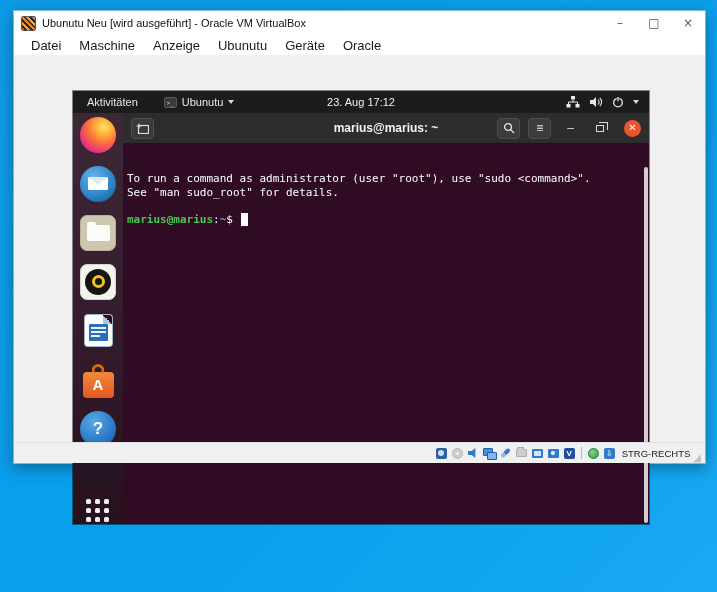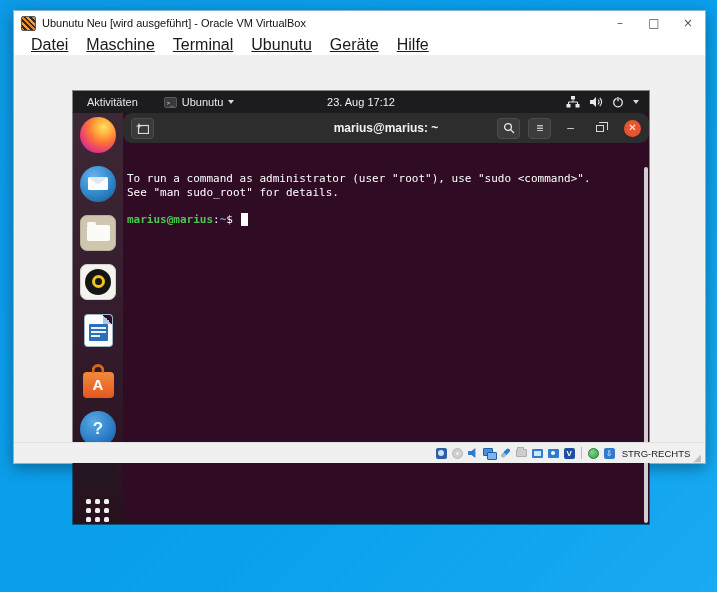--- a/index.html
+++ b/index.html
@@ -20,21 +20,21 @@
   .vbox-app-icon{
     width:15px; height:15px; border-radius:2px; margin-right:6px; flex:0 0 auto;
     background:repeating-linear-gradient(45deg,#f08028 0 2px,#2b2b2b 2px 4px,#f6a23c 4px 6px,#2b2b2b 6px 8px);
     border:1px solid #555;
   }
   .titlebar-text{ font-size:11px; color:#111; flex:1 1 auto; white-space:nowrap; overflow:hidden; }
   .win-controls{ display:flex; height:100%; }
   .win-btn{ width:34px; height:100%; display:flex; align-items:center; justify-content:center;
     font-size:12px; color:#555; font-family:"DejaVu Sans",sans-serif; }
   .menubar{ height:20px; background:#ffffff; display:flex; align-items:center; gap:0; padding-left:8px; }
-  .menu-item{ font-size:16px; color:#1a1a1a; padding:2px 9px;text-decoration:underline; }
+  .menu-item{ font-size:13px; color:#1a1a1a; padding:2px 9px; }
 
   
   .statusbar{
     position:absolute; left:0; right:0; bottom:0; height:21px;
     background:#f0f0f0; border-top:1px solid #e0e0e0;
     display:flex; align-items:center; justify-content:flex-end; gap:3px; padding-right:3px;
   }
   .sicon{ width:13px; height:13px; position:relative; display:flex; align-items:center; justify-content:center; }
   .ic-hdd{ width:11px;height:11px;background:#2b5fa6;border-radius:2px;display:flex;align-items:center;justify-content:center; }
   .ic-hdd::after{ content:""; width:6px;height:6px;border-radius:50%;background:#cfe0f5; }
@@ -110,21 +110,21 @@
        display:flex;align-items:center;justify-content:center;color:#fff;font-weight:bold;font-size:15px; }
   .help{ width:36px;height:36px;border-radius:50%;
        background:radial-gradient(circle at 38% 30%,#58a9e6 0%,#2d7ec7 55%,#17589c 100%);
        display:flex;align-items:center;justify-content:center;color:#fff;font-weight:bold;font-size:17px; }
   .dark-tile{ width:36px;height:26px;border-radius:5px;background:#241522;border-top:1px solid #3a2838; }
   .appgrid{ width:24px;height:24px;display:grid;grid-template-columns:repeat(3,5px);grid-template-rows:repeat(3,5px);gap:4px;margin-top:2px; }
   .appgrid span{ width:5px;height:5px;background:#efefef;border-radius:1.5px; }
 
   
   .terminal{ position:absolute; left:50px; top:22px; right:0; bottom:0; display:flex; flex-direction:column; }
-  .term-header{ height:30px; background:#2d2d2d; display:flex; align-items:center; padding:0 8px; position:relative; flex:0 0 auto;border-radius:9px; }
+  .term-header{ height:30px; background:#2d2d2d; display:flex; align-items:center; padding:0 8px; position:relative; flex:0 0 auto; }
   .newtab-btn{ width:23px;height:21px;background:#3a3a3a;border:1px solid #4d4d4d;border-radius:4px;
        display:flex;align-items:center;justify-content:center; }
   .term-title{ position:absolute;left:50%;transform:translateX(-50%);color:#f2f2f2;font-size:12px;font-weight:bold;white-space:nowrap; }
   .term-header-right{ margin-left:auto; display:flex; align-items:center; gap:8px; }
   .hdr-btn{ width:23px;height:21px;background:#3c3c3c;border:1px solid #4d4d4d;border-radius:4px;
        display:flex;align-items:center;justify-content:center;color:#e8e8e8; }
   .min-glyph{ color:#d8d8d8;font-size:12px;margin:0 6px 0 8px; }
   .restore-glyph{ width:8px;height:7px;border:1.5px solid #d8d8d8;position:relative;margin:0 8px; }
   .restore-glyph::before{ content:"";position:absolute;left:2px;top:-4px;width:8px;height:7px;border:1.5px solid #d8d8d8;border-left:none;border-bottom:none; }
   .close-btn{ width:17px;height:17px;border-radius:50%;background:#e9542f;color:#fff;font-size:10px;
@@ -150,24 +150,24 @@
     <div class="win-controls">
       <div class="win-btn">–</div>
       <div class="win-btn">□</div>
       <div class="win-btn">×</div>
     </div>
   </div>
 
   <div class="menubar">
     <span class="menu-item">Datei</span>
     <span class="menu-item">Maschine</span>
-    <span class="menu-item">Terminal</span>
+    <span class="menu-item">Anzeige</span>
     <span class="menu-item">Ubunutu</span>
     <span class="menu-item">Geräte</span>
-    <span class="menu-item">Hilfe</span>
+    <span class="menu-item">Oracle</span>
   </div>
 
   <div class="vm-screen">
 
     <div class="gnome-topbar">
       <span class="activities">Aktivitäten</span>
       <span class="focused-app">
         <span class="term-chip">&gt;_</span>
         <span>Ubunutu</span>
         <span class="caret-down"></span>

